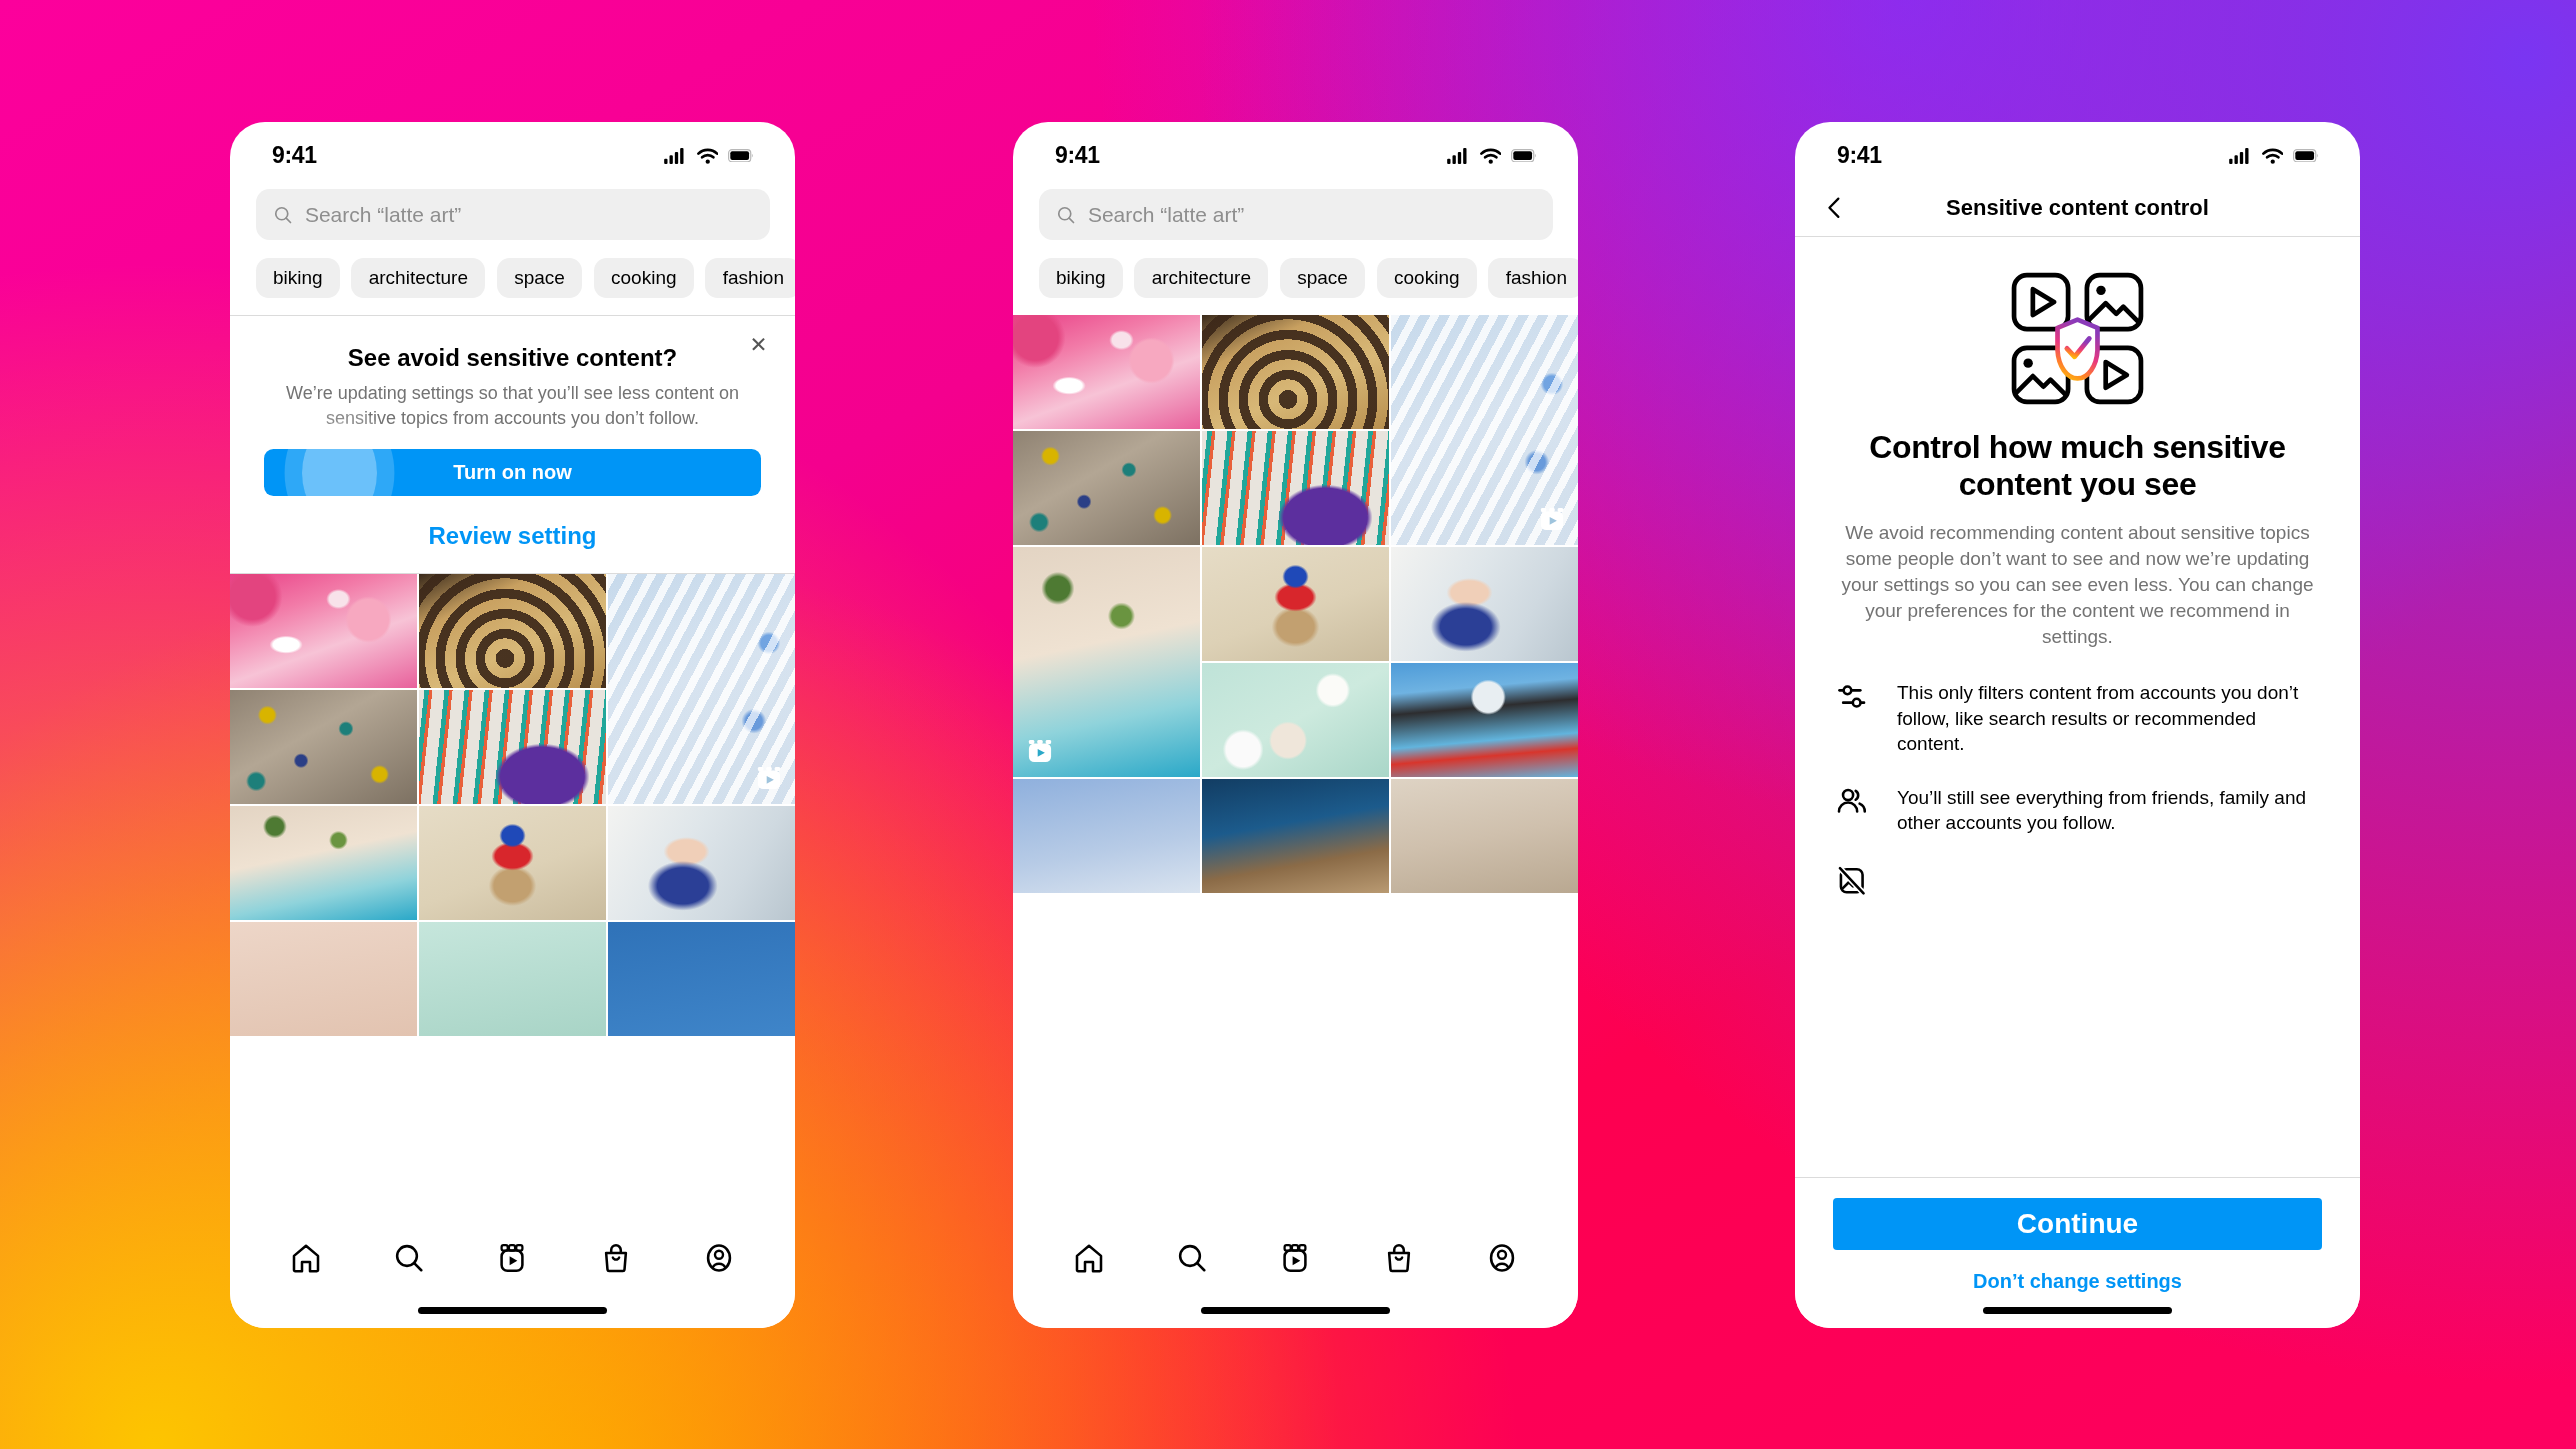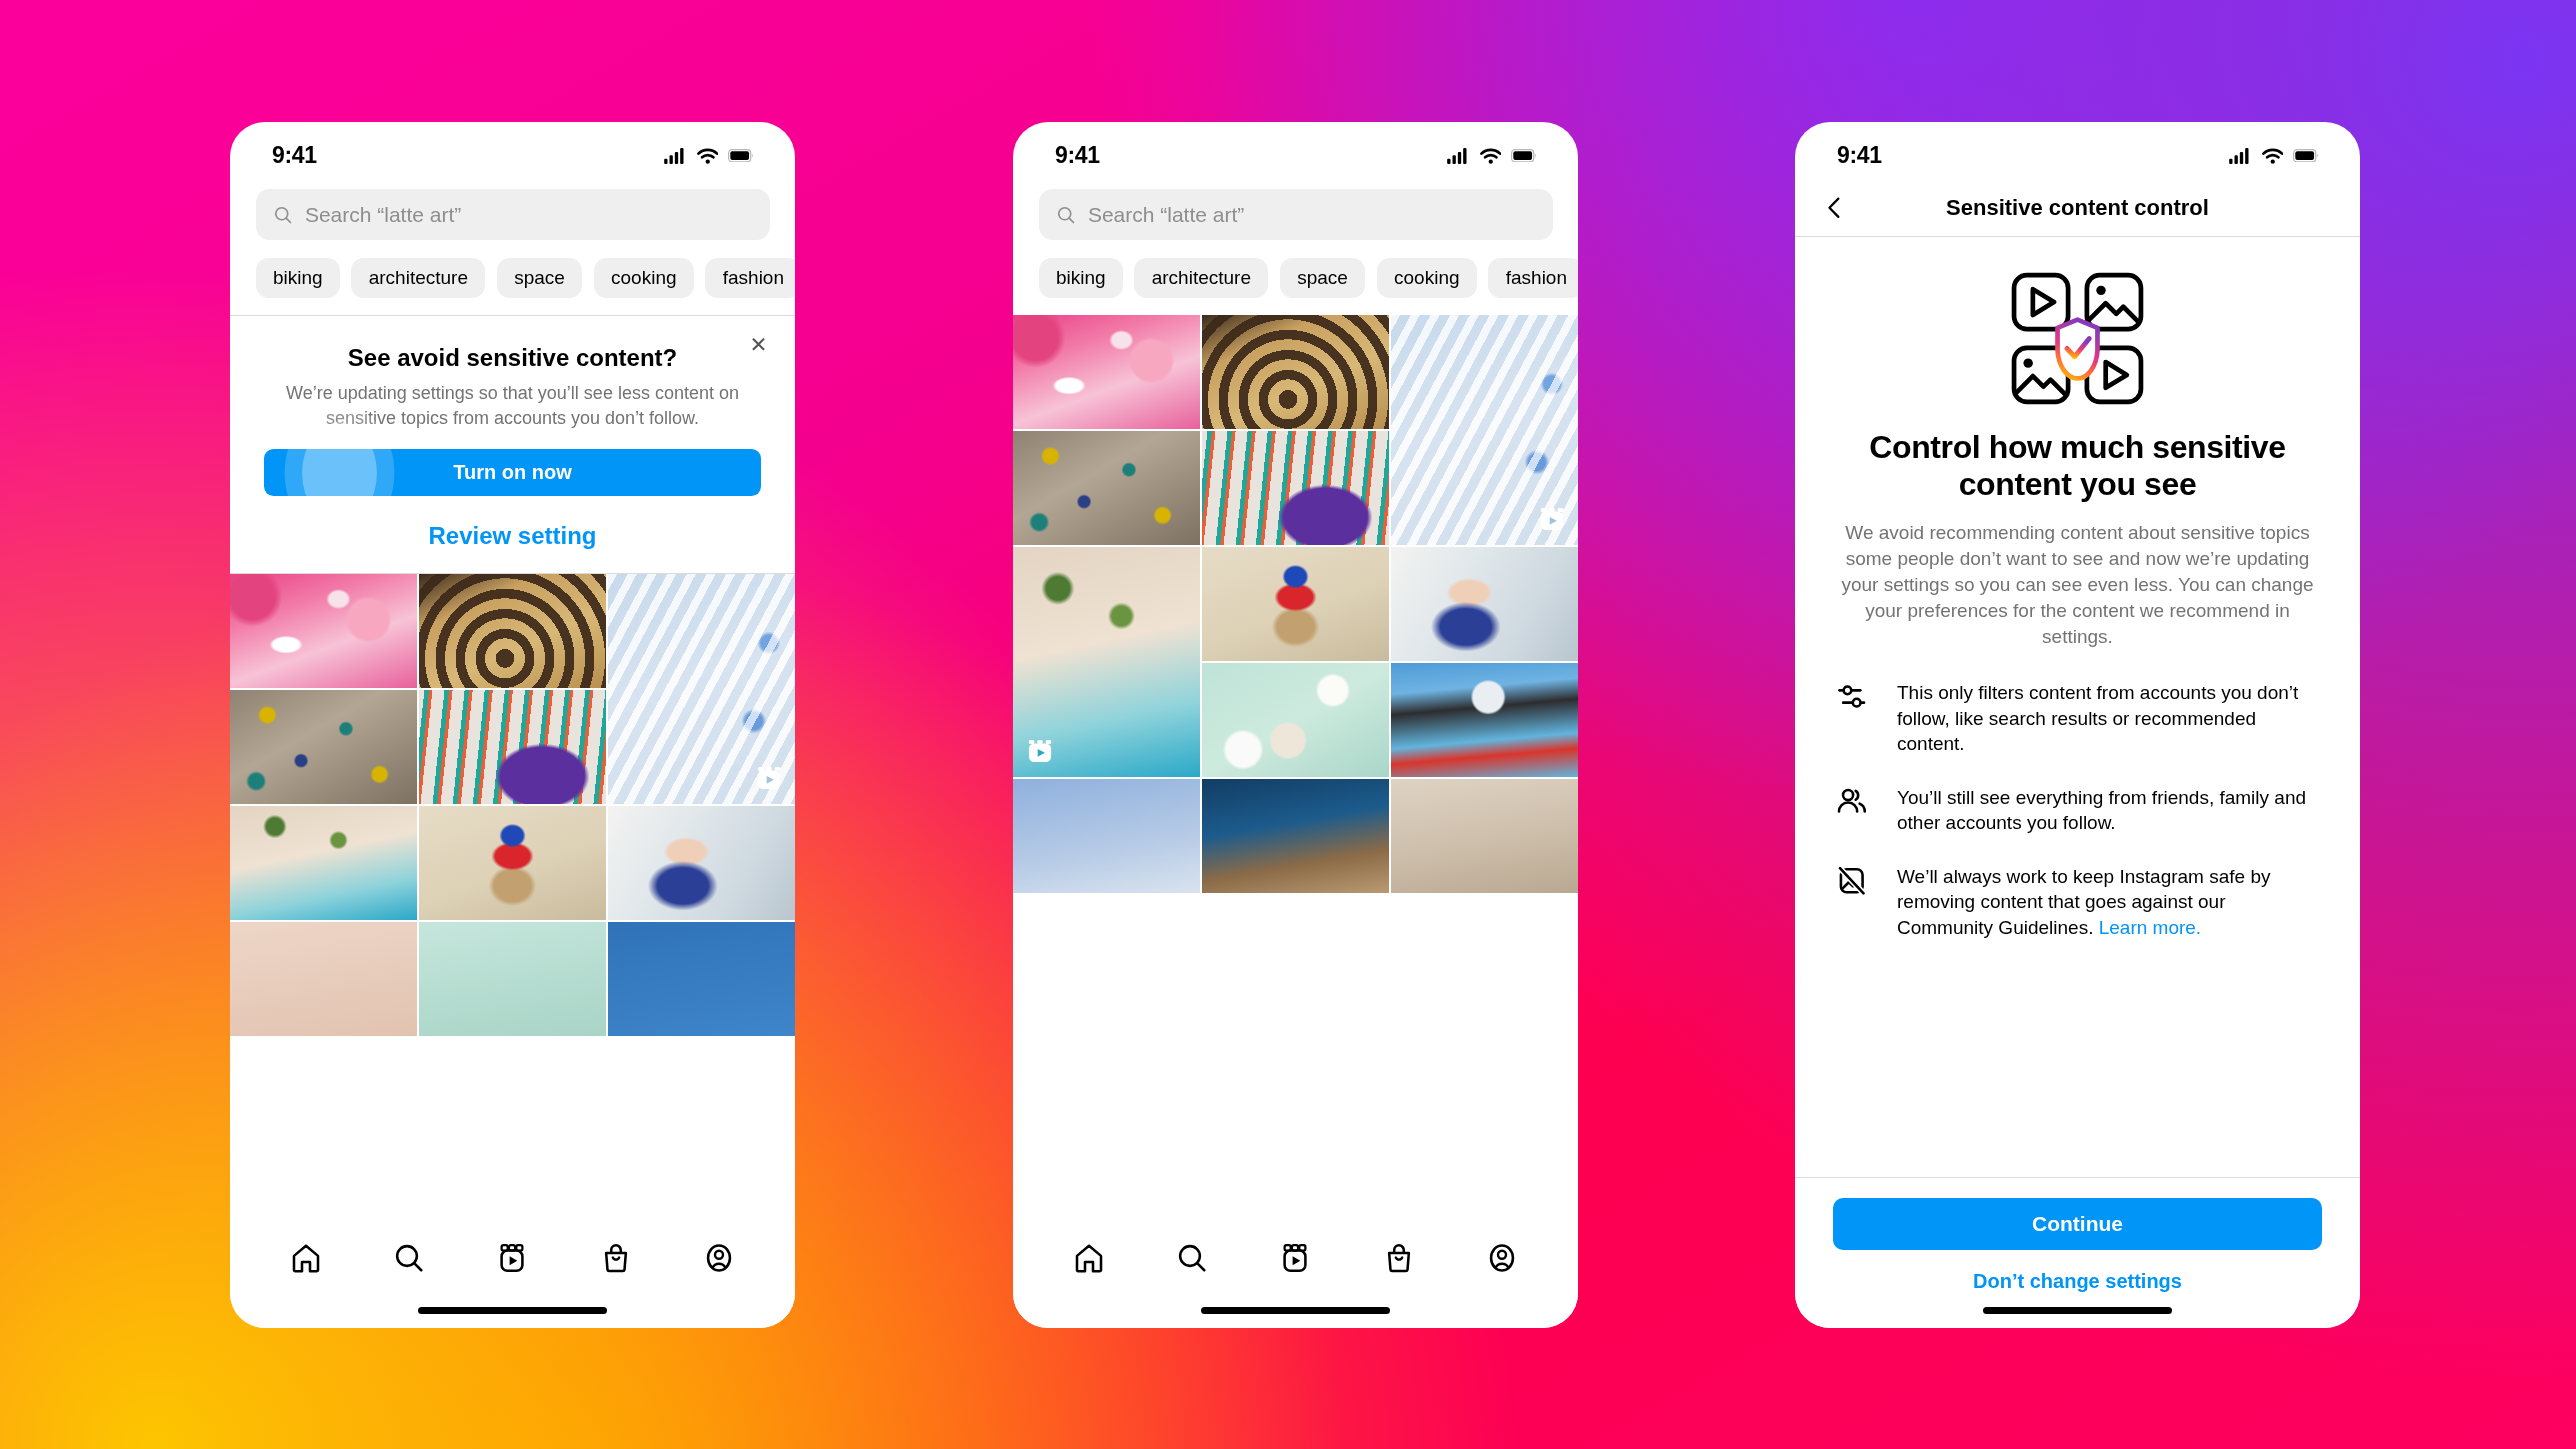--- a/index.html
+++ b/index.html
@@ -189,21 +189,21 @@
   .p3-p {
     text-align: center; font-size: 19px; color: #737373; line-height: 1.36;
     margin-top: 17.4px;
   }
   .bullets { margin-top: 31px; display: flex; flex-direction: column; gap: 28px; }
   .bullet { display: flex; gap: 19px; align-items: flex-start; }
   .bullet .bi { flex: 0 0 31px; padding-top: 2.7px; }
   .bullet .bt { font-size: 19px; color: #000; line-height: 1.34; margin-left: 10px; }
   .bt a { color: #0095F6; text-decoration: none; }
   .p3-foot { flex: 0 0 auto; border-top: 0.7px solid #DBDBDB; padding: 20px 38px 0; background:#fff; }
-  .p3-foot .btn-primary { margin-top: 0; height: 52px; border-radius: 10px; font-size: 21px; }
+  .p3-foot .btn-primary { margin-top: 0; height: 52px; border-radius: 4px; font-size: 28px; }
   .p3-foot .btn-link { margin-top: 20px; font-size: 20px; }
 </style>
 </head>
 <body>
 
 <div class="stage">
 
 <div class="phone" id="phone-1">
 
   <div class="statusbar">
@@ -518,21 +518,20 @@
       <div class="bullet">
         <span class="bi">
           <svg width="29.5" height="29.5" viewBox="0 0 24 24">
             <rect x="3.2" y="2.6" width="17.6" height="18.8" rx="4.6" fill="none" stroke="#000" stroke-width="2.1"></rect>
             <path d="M4.2 18.6 L9.6 13.2 L13 16.6" fill="none" stroke="#000" stroke-width="2.1" stroke-linejoin="round" stroke-linecap="round"></path>
             <circle cx="8.6" cy="8.2" r="1.7" fill="#000"></circle>
             <line x1="2.4" y1="1.8" x2="21.6" y2="22.2" stroke="#fff" stroke-width="4.6" stroke-linecap="round"></line>
             <line x1="2.4" y1="1.8" x2="21.6" y2="22.2" stroke="#000" stroke-width="2.1" stroke-linecap="round"></line>
           </svg>
         </span>
-        <span class="bt"><span>We’ll always work to keep Instagram safe by removing content that goes against our Community Guidelines. </span><a href="#">Learn more.</a></span>
       </div>
 
     </div>
   </div>
 
   <div class="p3-foot">
     <div class="btn-primary">
       <span>Continue</span>
     </div>
     <div class="btn-link">Don’t change settings</div>

